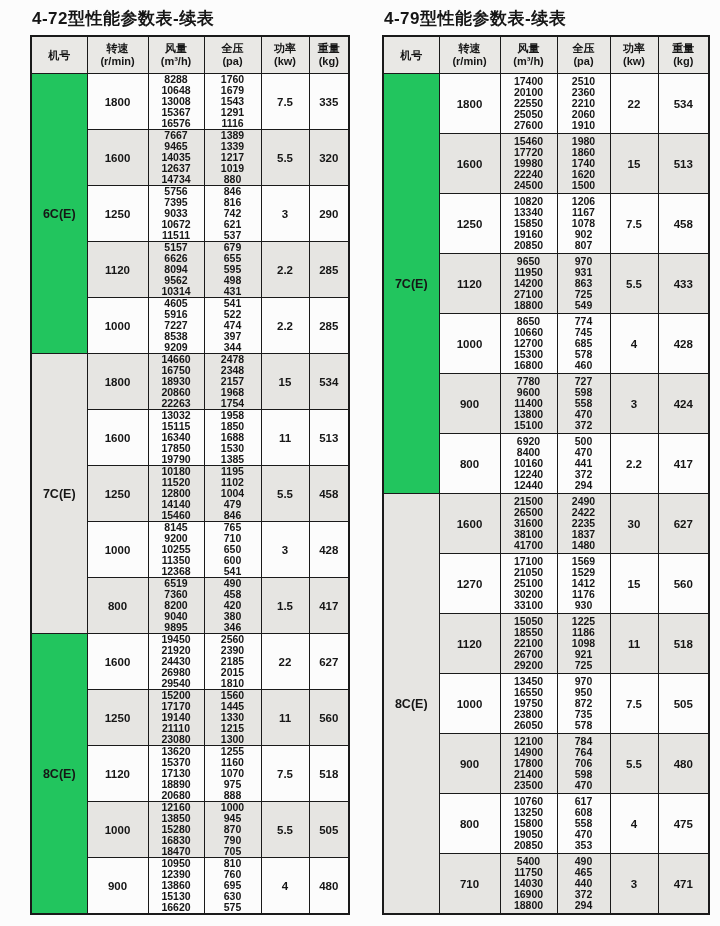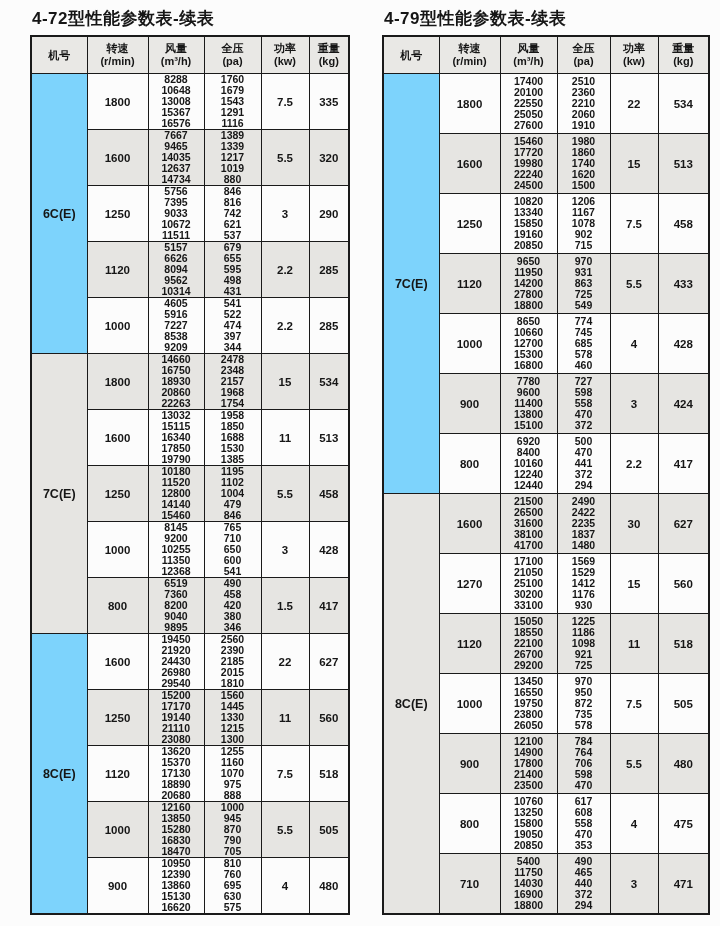--- a/index.html
+++ b/index.html
@@ -20,21 +20,21 @@
   table{border-collapse:collapse;table-layout:fixed;border:2px solid #1a1a1a;padding-left:22px;}
   #t0 table{width:318px;}
   #t1 table{width:326px;}
   th,td{border:1px solid #1a1a1a;text-align:center;vertical-align:middle;padding:0;overflow:hidden;}
   thead th{
     background:#e9e8e5;height:36px;
     font-size:11px;font-weight:700;line-height:13px;
   }
   tbody td{font-weight:700;}
   tr.shade td{background:#e6e5e2;}
-  td.machine{background:#7dd3fc;font-size:12.5px;}
+  td.machine{background:#22c55e;font-size:12.5px;}
   td.speed,td.power,td.weight{font-size:11.5px;}
   td.vals{font-size:10.5px;}
   .num-line{line-height:11px;height:11px;}
   #t1 tbody td{padding:2px 0;}
 </style>
 </head>
 <body>
 
 <div class="page">
 
@@ -454,32 +454,32 @@
               <div class="num-line">13340</div>
               <div class="num-line">15850</div>
               <div class="num-line">19160</div>
               <div class="num-line">20850</div>
             </td>
             <td class="vals">
               <div class="num-line">1206</div>
               <div class="num-line">1167</div>
               <div class="num-line">1078</div>
               <div class="num-line">902</div>
-              <div class="num-line">715</div>
+              <div class="num-line">807</div>
             </td>
             <td class="power">7.5</td>
             <td class="weight">458</td>
           </tr>
           <tr class="shade">
             <td class="speed">1120</td>
             <td class="vals">
               <div class="num-line">9650</div>
               <div class="num-line">11950</div>
               <div class="num-line">14200</div>
-              <div class="num-line">27800</div>
+              <div class="num-line">27100</div>
               <div class="num-line">18800</div>
             </td>
             <td class="vals">
               <div class="num-line">970</div>
               <div class="num-line">931</div>
               <div class="num-line">863</div>
               <div class="num-line">725</div>
               <div class="num-line">549</div>
             </td>
             <td class="power">5.5</td>

